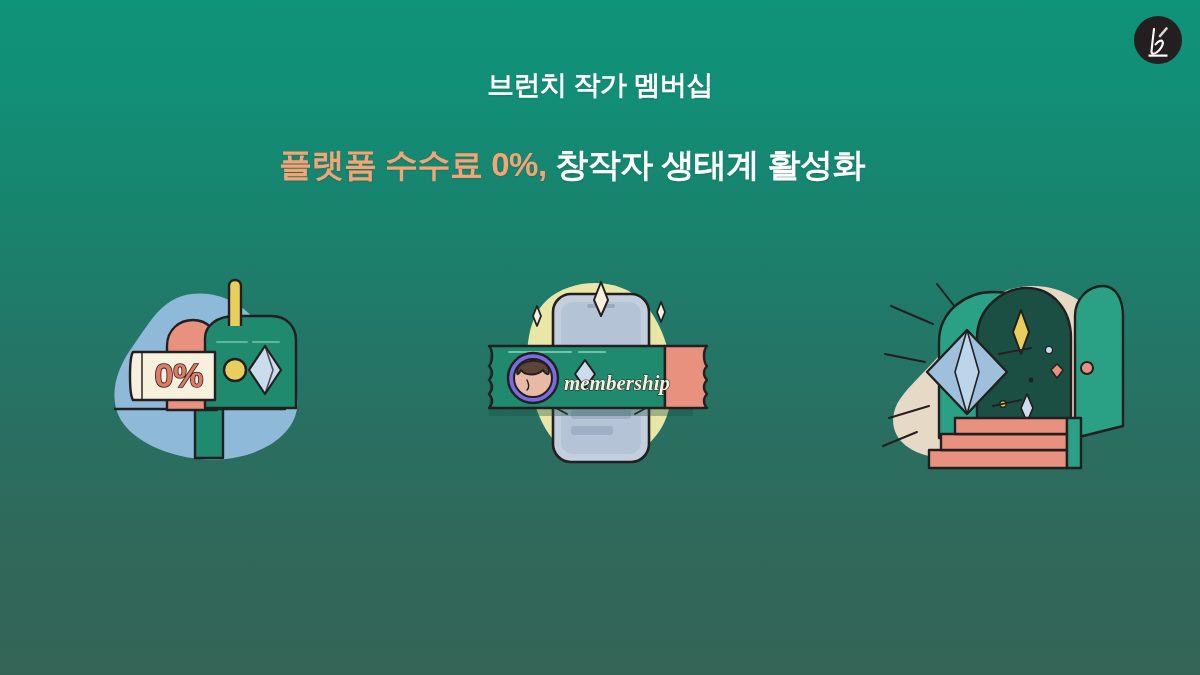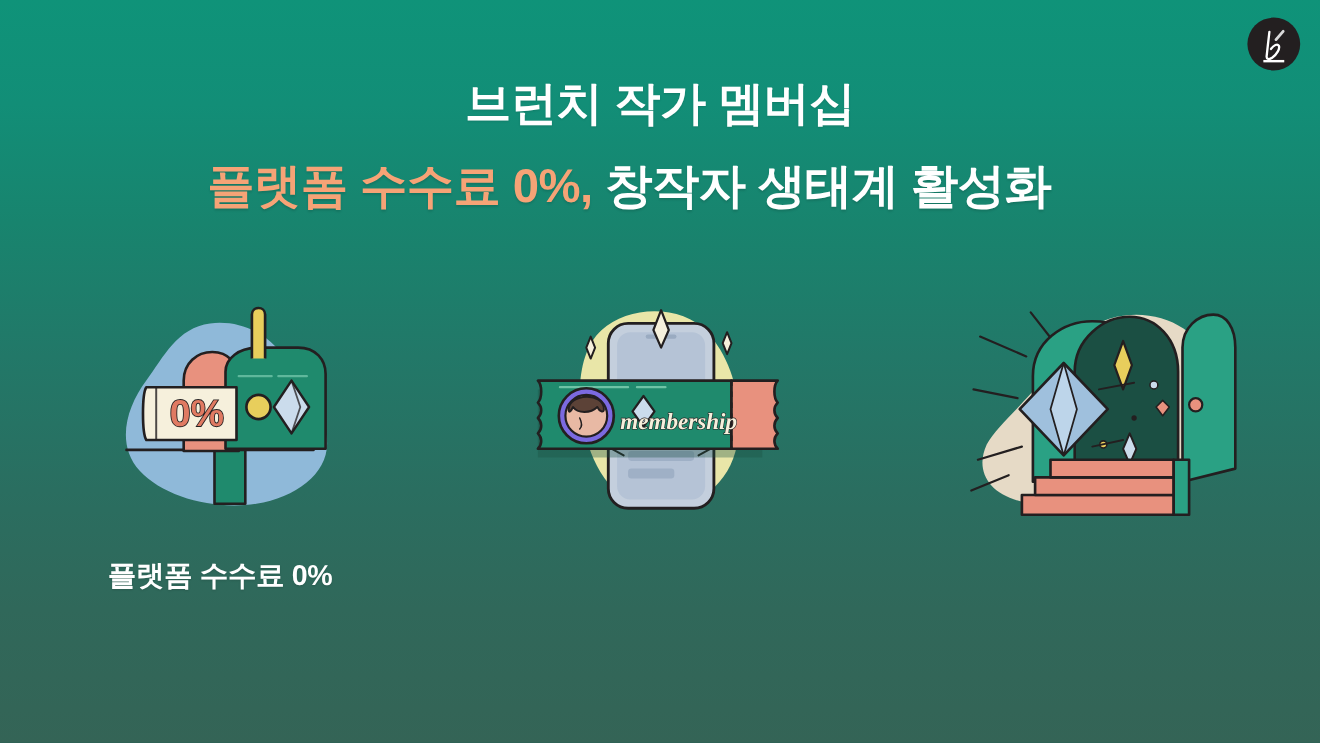--- a/index.html
+++ b/index.html
@@ -45,33 +45,33 @@
   .logo-badge svg { display: block; }
 
   
   .title {
     position: absolute;
     top: 70px;
     left: 0;
     width: 1200px;
     text-align: center;
     color: #ffffff;
-    font-size: 42px;
+    font-size: 27px;
     font-weight: 700;
     letter-spacing: -0.5px;
     line-height: 1.15;
     text-shadow: 0 1px 2px rgba(0,0,0,0.12);
   }
   .subtitle {
     position: absolute;
     top: 146px;
     left: 0;
     width: 1144px;
     text-align: center;
-    font-size: 43px;
+    font-size: 33px;
     font-weight: 700;
     letter-spacing: -0.5px;
     line-height: 1.15;
     color: #ffffff;
     white-space: nowrap;
     text-shadow: 0 1px 2px rgba(0,0,0,0.12);
   }
   .subtitle .accent { color: #f6a376; }
   .subtitle .plain  { color: #ffffff; font-weight: 600; }
 
@@ -158,21 +158,20 @@
           <circle cx="160" cy="112" r="11" fill="#e8ce5c" stroke="#231f20" stroke-width="2.4"></circle>
 
           <path d="M190 88 L206 112 L190 136 L174 112 Z" fill="#cbdcec" stroke="#231f20" stroke-width="2.2" stroke-linejoin="round"></path>
           <path d="M190 88 L198 112 L190 136" fill="none" stroke="#231f20" stroke-width="1.6" opacity="0.75"></path>
 
           <path d="M58 94 L140 94 L140 142 L58 142 C54 136, 54 100, 58 94 Z" fill="#f6f0dc" stroke="#231f20" stroke-width="2.4" stroke-linejoin="round"></path>
           <path d="M67 94 L67 142" stroke="#231f20" stroke-width="1.8" opacity="0.8"></path>
           <text x="104" y="129" text-anchor="middle" font-family="'Liberation Sans', sans-serif" font-size="34" font-weight="700" fill="#e07a62" stroke="#231f20" stroke-width="1.6" paint-order="stroke">0%</text>
         </svg>
       </div>
-      <div class="feat-label">플랫폼 수수료 0%</div>
     </div>
 
     <div class="feature">
       <div class="art">
         <svg viewBox="0 0 250 230" aria-hidden="true">
 
           <path d="M72 42 C50 62, 48 104, 58 140 C68 178, 92 206, 128 204
                    C166 202, 192 176, 196 140 C200 100, 188 66, 168 44
                    C144 18, 96 20, 72 42 Z" fill="#e9e6a8"></path>
 

